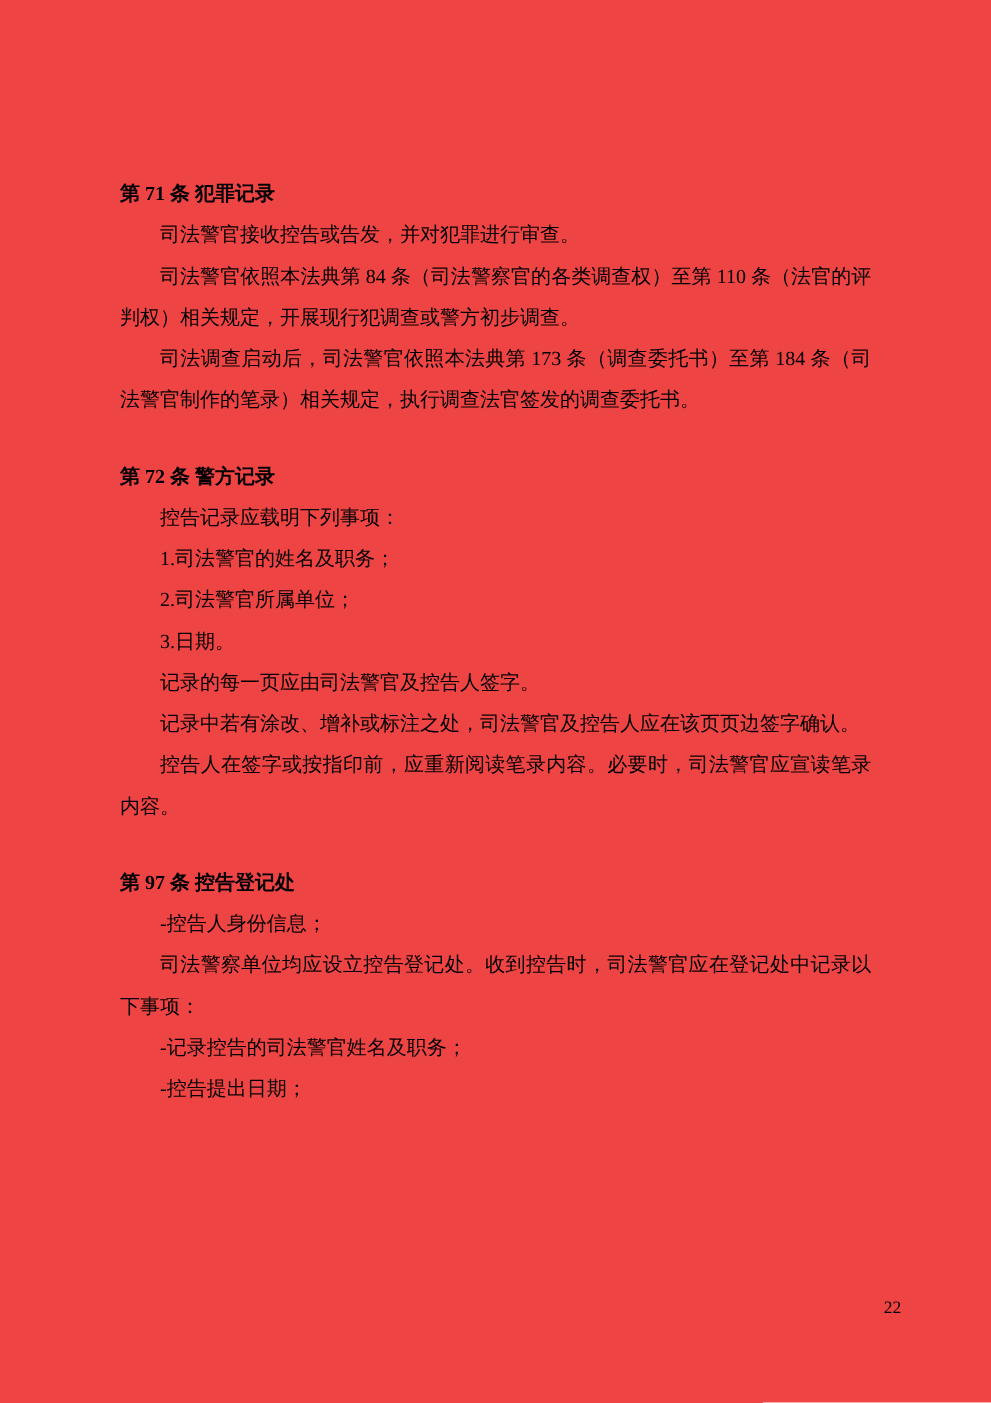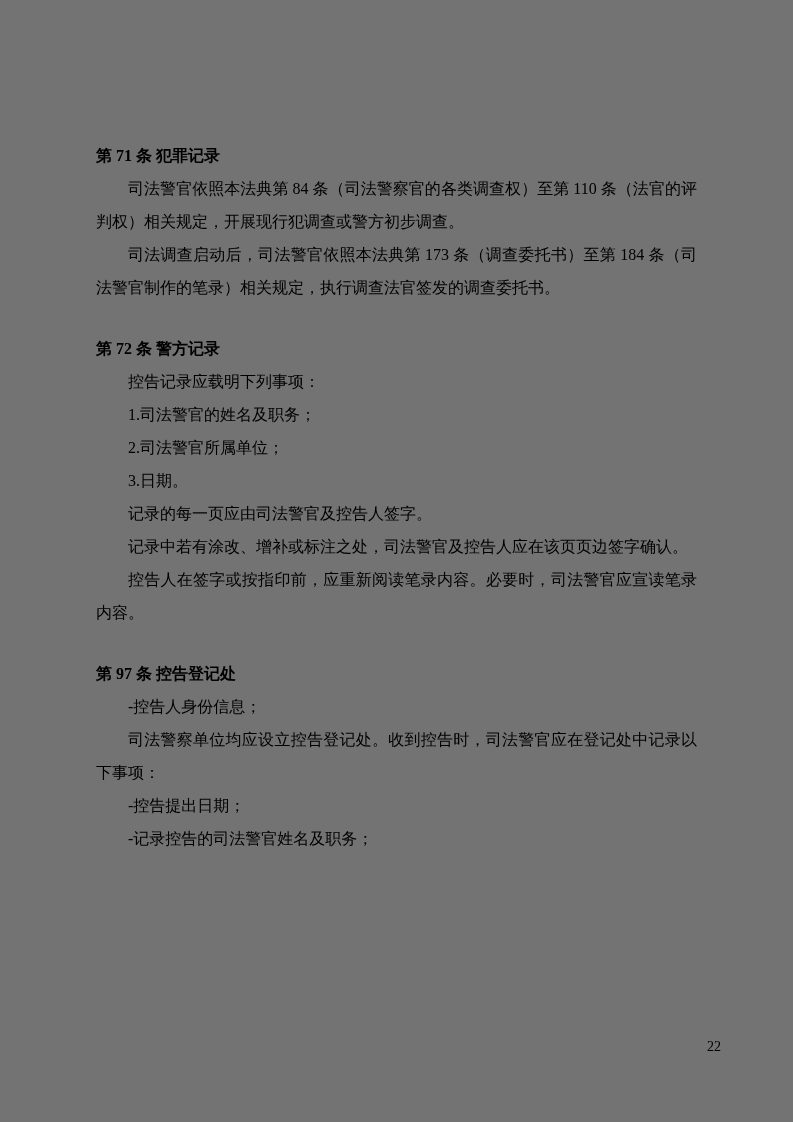--- a/index.html
+++ b/index.html
@@ -4,21 +4,21 @@
 <style>
   html, body {
     margin: 0;
     padding: 0;
     background: #ffffff;
   }
   .page {
     position: relative;
     width: 793px;
     height: 1122px;
-    background: #737373;
+    background: #ef4444;
     color: #000000;
     font-family: "Liberation Serif", "DejaVu Serif", serif;
     overflow: hidden;
   }
   .content {
     position: absolute;
     left: 96px;
     top: 139px;
     width: 601px;
   }
@@ -51,41 +51,42 @@
   }
 </style>
 </head>
 <body>
 
 <div class="page">
   <div class="content">
 
     <section class="article">
       <h2 class="article-heading">第 71 条 犯罪记录</h2>
+      <p class="para">司法警官接收控告或告发，并对犯罪进行审查。</p>
       <p class="para">司法警官依照本法典第 84 条（司法警察官的各类调查权）至第 110 条（法官的评判权）相关规定，开展现行犯调查或警方初步调查。</p>
       <p class="para">司法调查启动后，司法警官依照本法典第 173 条（调查委托书）至第 184 条（司法警官制作的笔录）相关规定，执行调查法官签发的调查委托书。</p>
     </section>
 
     <section class="article">
       <h2 class="article-heading">第 72 条 警方记录</h2>
       <p class="para">控告记录应载明下列事项：</p>
       <p class="para">1.司法警官的姓名及职务；</p>
       <p class="para">2.司法警官所属单位；</p>
       <p class="para">3.日期。</p>
       <p class="para">记录的每一页应由司法警官及控告人签字。</p>
       <p class="para">记录中若有涂改、增补或标注之处，司法警官及控告人应在该页页边签字确认。</p>
       <p class="para">控告人在签字或按指印前，应重新阅读笔录内容。必要时，司法警官应宣读笔录内容。</p>
     </section>
 
     <section class="article">
       <h2 class="article-heading">第 97 条 控告登记处</h2>
       <p class="para">-控告人身份信息；</p>
       <p class="para">司法警察单位均应设立控告登记处。收到控告时，司法警官应在登记处中记录以下事项：</p>
+      <p class="para">-记录控告的司法警官姓名及职务；</p>
       <p class="para">-控告提出日期；</p>
-      <p class="para">-记录控告的司法警官姓名及职务；</p>
     </section>
 
   </div>
 
   <footer class="page-footer">
     <span>22</span>
   </footer>
 </div>
 
 </body></html>

